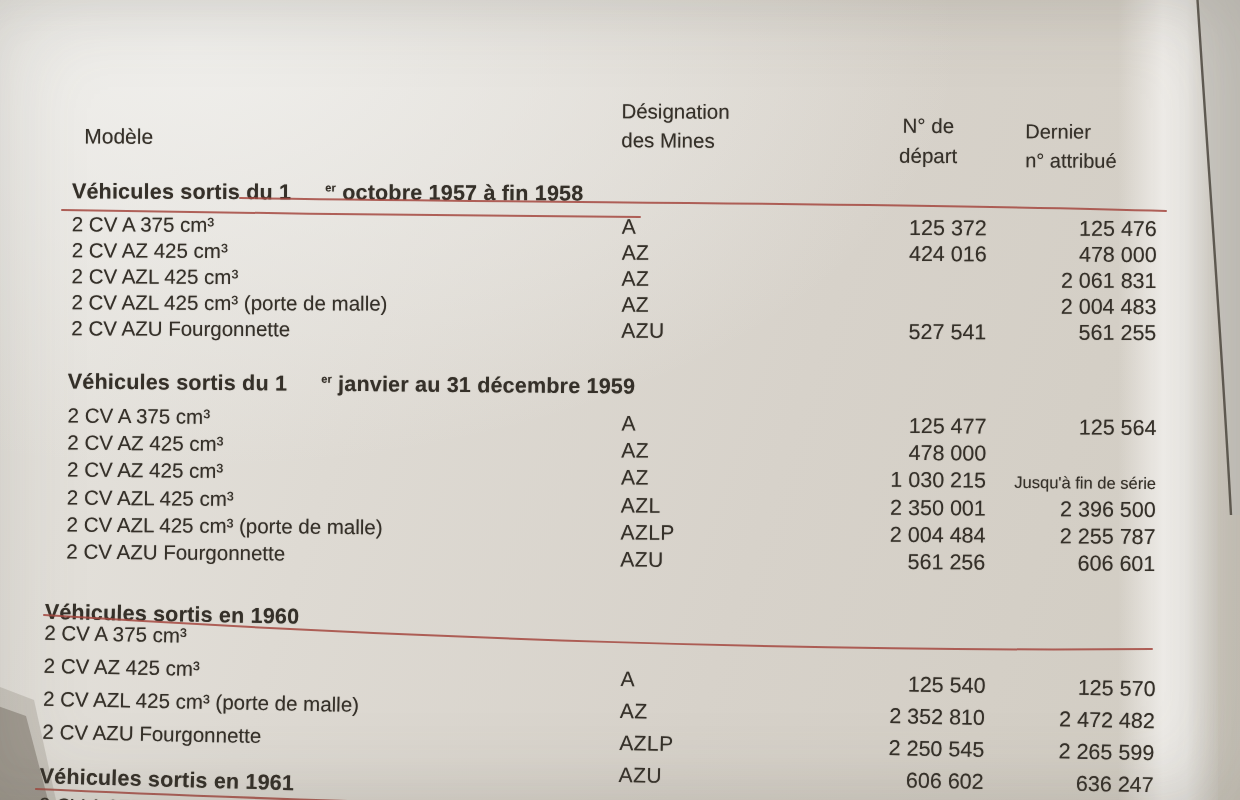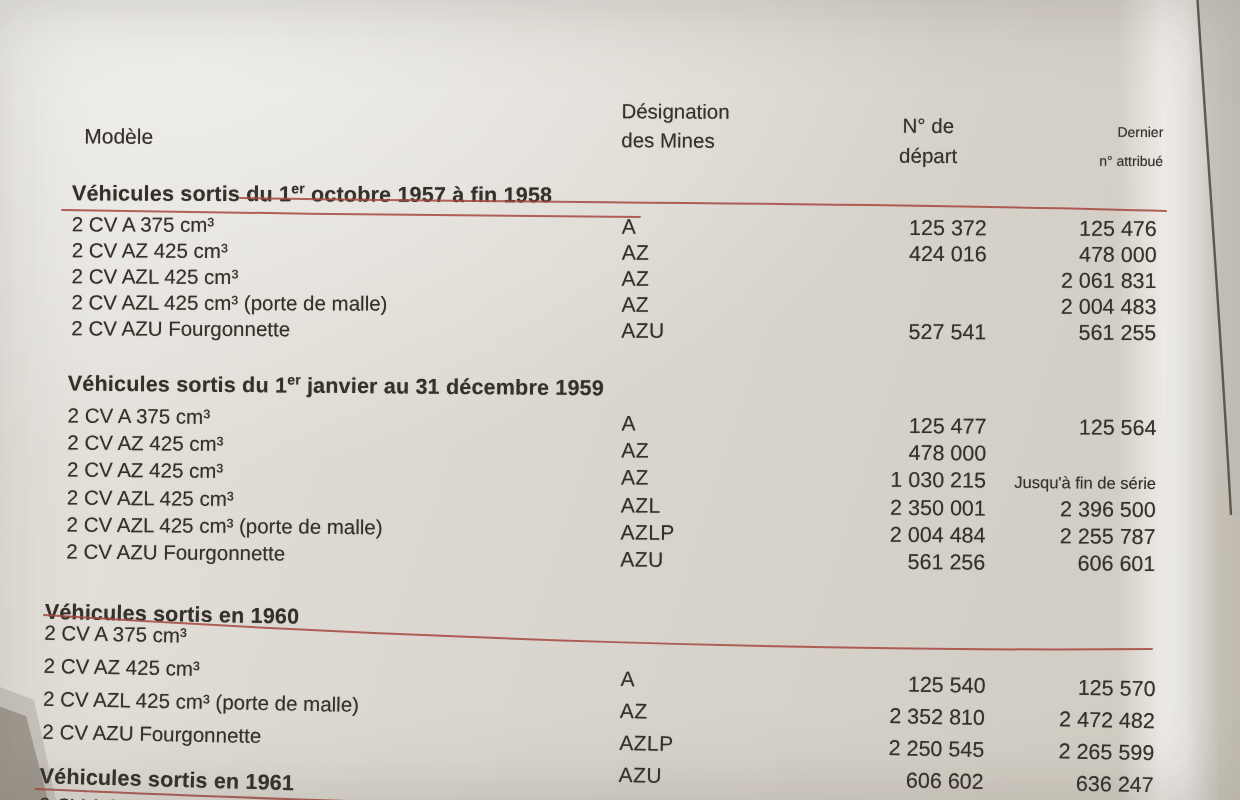--- a/index.html
+++ b/index.html
@@ -14,28 +14,28 @@
   }
   .decor{position:absolute;left:0;top:0;width:1240px;height:800px;pointer-events:none;}
   .edge-highlight{
     position:absolute;top:0;left:1118px;width:100px;height:800px;
     background:linear-gradient(90deg, rgba(236,234,230,0) 0%, rgba(242,240,237,.85) 45%, #eae8e4 68%, rgba(213,209,202,.55) 100%);
   }
   .header{position:absolute;left:0;top:0;width:1240px;height:200px;transform:rotate(.3deg);transform-origin:0 0;}
   .h-model{position:absolute;left:85px;top:124px;font-size:21px;}
   .h-mines{position:absolute;left:622px;top:93px;font-size:20.5px;line-height:29px;}
   .h-depart{position:absolute;left:870px;top:106px;width:118px;text-align:center;font-size:20.5px;line-height:30px;}
-  .h-dernier{position:absolute;left:1026px;top:112px;width:138px;text-align:right;font-size:14px;line-height:29px;}
+  .h-dernier{position:absolute;left:1026px;top:112px;width:138px;text-align:left;font-size:20px;line-height:29px;}
   .s{position:absolute;left:0;width:1240px;transform-origin:0 0;}
   .s1{top:179px;height:190px;transform:rotate(.25deg);}
   .s2{top:369px;height:230px;transform:rotate(.5deg);}
   .s3{top:599px;height:201px;transform:rotate(1.1deg);}
   .s4{top:763px;height:37px;transform:rotate(1.6deg);}
   h2{position:absolute;left:var(--ml);top:0;margin:0;font-size:21.5px;font-weight:bold;letter-spacing:.2px;white-space:nowrap;}
-  h2 sup{font-size:14px;vertical-align:8px;}
+  h2 sup{font-size:11px;vertical-align:8px;margin-left:34px;}
   .row{position:absolute;left:0;width:1240px;height:27px;white-space:nowrap;}
   .cm{position:absolute;left:var(--ml);font-size:20.5px;}
   .cd{position:absolute;left:622px;font-size:21px;letter-spacing:.4px;}
   .cn1{position:absolute;left:790px;width:197px;text-align:right;font-size:21.5px;}
   .cn2{position:absolute;left:985px;width:172px;text-align:right;font-size:21.5px;}
   .cn2.small{font-size:16.5px;padding-top:4px;}
   .s2 .cd,.s2 .cn1,.s2 .cn2{margin-top:3px;}
   .vignette{position:absolute;inset:0;pointer-events:none;
     box-shadow:inset 0 0 90px rgba(95,88,76,.18), inset -30px 0 50px rgba(95,88,76,.08);}
 </style>

